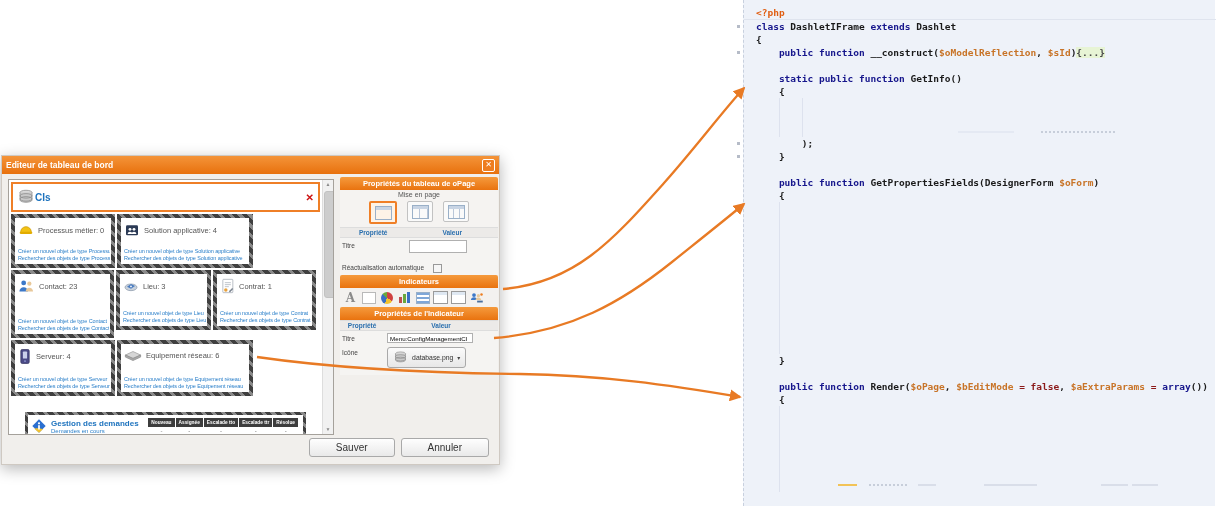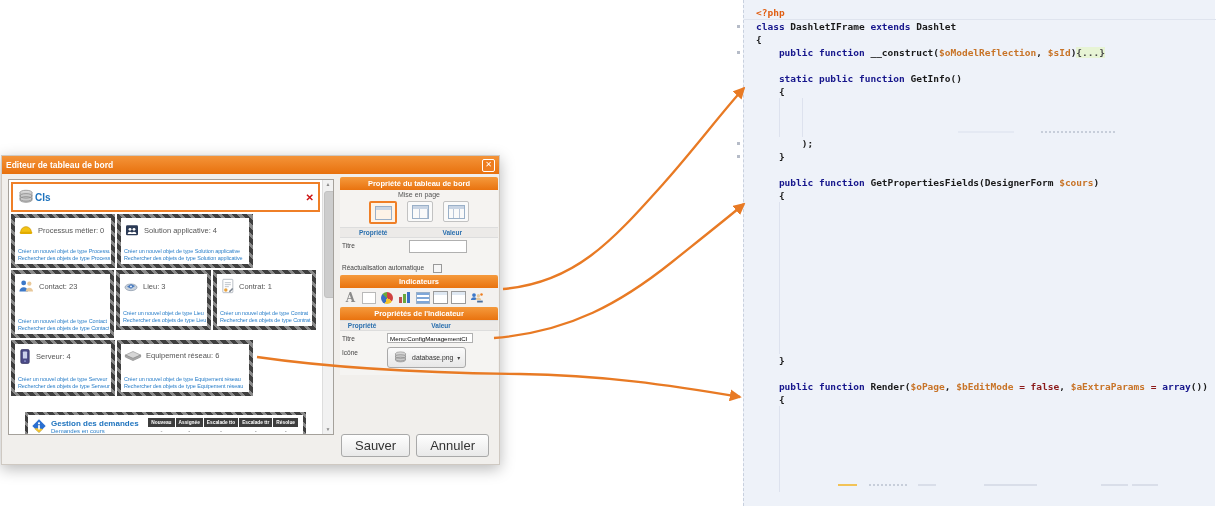--- a/index.html
+++ b/index.html
@@ -110,21 +110,21 @@
   .tb-bars i{width:3px;display:block;}
   .tb-list{width:12px;height:10px;background:#fff;border:1px solid #9ab0c8;
            background-image:repeating-linear-gradient(#7fa7d8 0 2px,transparent 2px 4px);}
   .tb-win{width:13px;height:11px;border:1px solid #9a9a9a;background:linear-gradient(#dfe8f2 0 3px,#fff 3px);}
   .dropdown{display:inline-flex;align-items:center;gap:4px;border:1px solid #a9a9a9;border-radius:3px;
             background:linear-gradient(#fbfbfb,#e7e7e7);padding:2px 5px;cursor:pointer;}
   .dropdown .dd-label{font-size:6.8px;color:#333;}
   .dropdown .caret{font-size:6px;color:#444;}
   .btn-row{position:absolute;right:10px;bottom:7px;display:flex;gap:6px;}
   .btn{background:linear-gradient(#fefefe,#e9e9e9);border:1px solid #a9a9a9;border-radius:3px;
-       font-size:13px;color:#333;padding:3px 13px;cursor:pointer;font-family:"Liberation Sans",sans-serif;}
+       font-size:10px;color:#333;padding:3px 26px;cursor:pointer;font-family:"Liberation Sans",sans-serif;}
 </style>
 </head>
 <body>
 
 <div class="code-panel">
   <div class="cl ul"><span class="php">&lt;?php</span></div>
   <div class="cl tick"><span class="kw">class </span><span class="pl">DashletIFrame </span><span class="kw">extends </span><span class="pl">Dashlet</span></div>
   <div class="cl"><span class="pl">{</span></div>
   <div class="cl tick"><span class="pl">    </span><span class="kw">public function </span><span class="pl">__construct(</span><span class="var">$oModelReflection</span><span class="pl">, </span><span class="var">$sId</span><span class="pl">)</span><span class="hl">{...}</span></div>
   <div class="gap" style="height:13px"></div>
@@ -132,21 +132,21 @@
   <div class="cl"><span class="pl">    {</span></div>
   <div class="gap" style="height:39px">
     <span class="guide" style="left:35px"></span>
     <span class="guide" style="left:58px"></span>
     <span class="ph-line" style="left:214px;bottom:4px;width:56px"></span>
     <span class="ph-dots" style="left:297px;bottom:4px;width:74px"></span>
   </div>
   <div class="cl tick"><span class="pl">        );</span></div>
   <div class="cl tick"><span class="pl">    }</span></div>
   <div class="gap" style="height:13px"></div>
-  <div class="cl"><span class="pl">    </span><span class="kw">public function </span><span class="pl">GetPropertiesFields(DesignerForm </span><span class="var">$cours</span><span class="pl">)</span></div>
+  <div class="cl"><span class="pl">    </span><span class="kw">public function </span><span class="pl">GetPropertiesFields(DesignerForm </span><span class="var">$oForm</span><span class="pl">)</span></div>
   <div class="cl"><span class="pl">    {</span></div>
   <div class="gap" style="height:152px">
     <span class="guide" style="left:35px"></span>
   </div>
   <div class="cl"><span class="pl">    }</span></div>
   <div class="gap" style="height:13px"></div>
   <div class="cl"><span class="pl">    </span><span class="kw">public function </span><span class="pl">Render(</span><span class="var">$oPage</span><span class="pl">, </span><span class="var">$bEditMode</span><span class="op"> = </span><span class="bool">false</span><span class="pl">, </span><span class="var">$aExtraParams</span><span class="op"> = </span><span class="kw">array</span><span class="pl">())</span></div>
   <div class="cl"><span class="pl">    {</span></div>
   <div class="gap" style="height:86px">
     <span class="guide" style="left:35px"></span>
@@ -352,21 +352,21 @@
     </div>
 
     <div class="scrollbar">
       <div class="arr">▲</div>
       <div class="thumb"></div>
       <div class="arr" style="position:absolute;bottom:0;left:0;right:0">▼</div>
     </div>
   </div>
 
   <div class="props-col">
-    <div class="o-hdr">Propriété du tableau de bord</div>
+    <div class="o-hdr">Propriétés du tableau de oPage</div>
     <div class="layout-label">Mise en page</div>
     <div class="thumbs">
       <span class="thumb sel">
           <span class="mini"></span>
         </span>
       <span class="thumb">
           <span class="mini c2"></span>
         </span>
       <span class="thumb">
           <span class="mini c3"></span>

